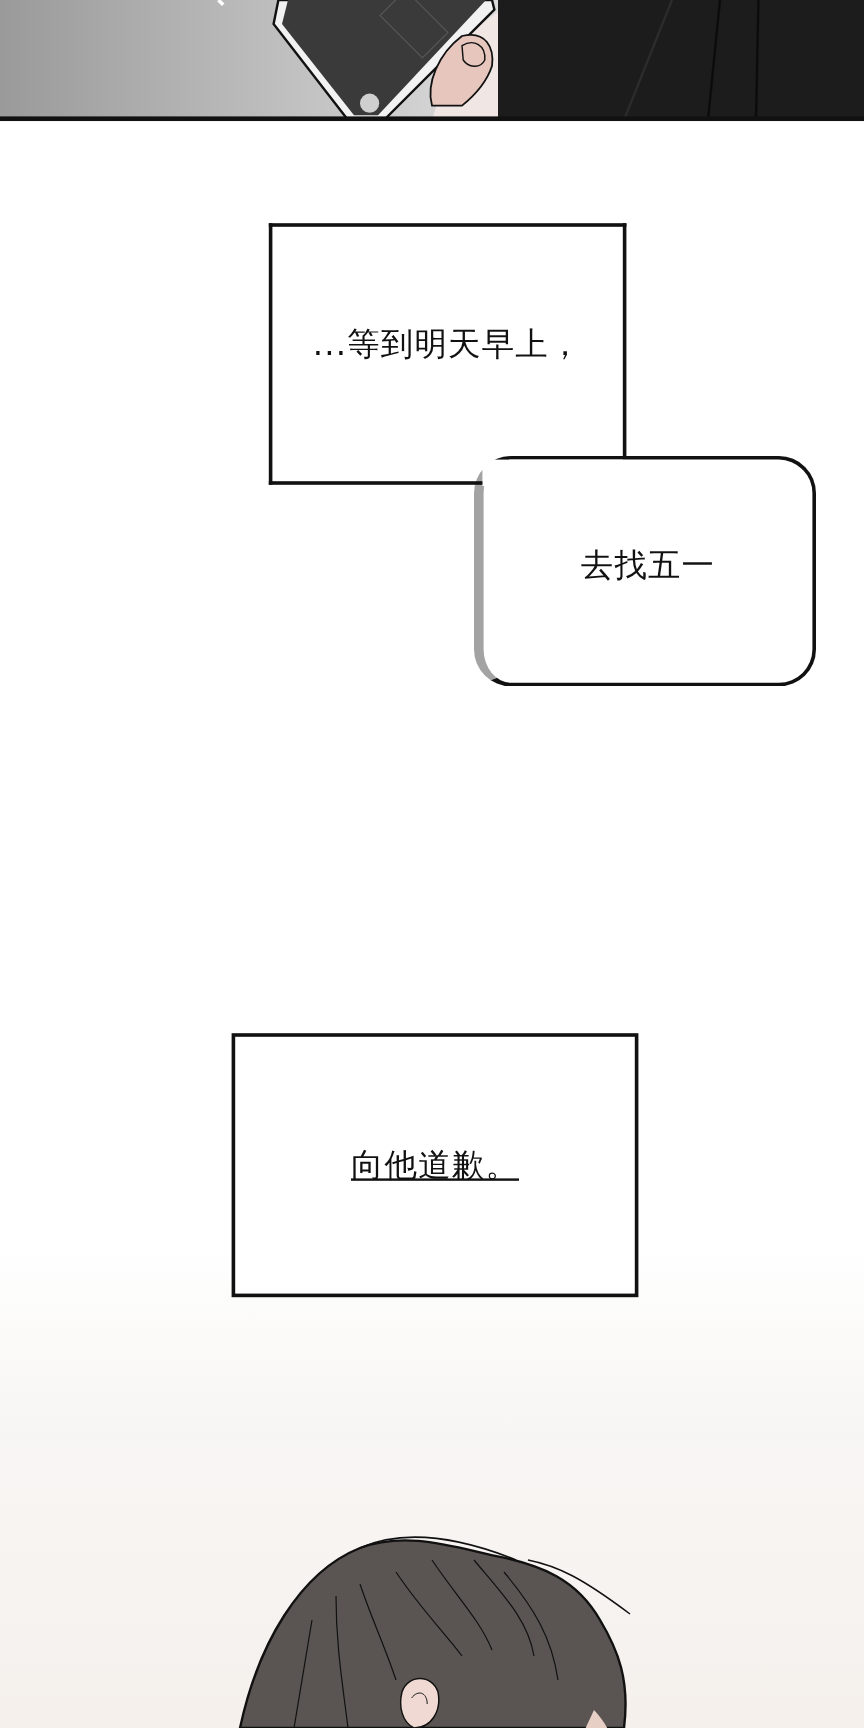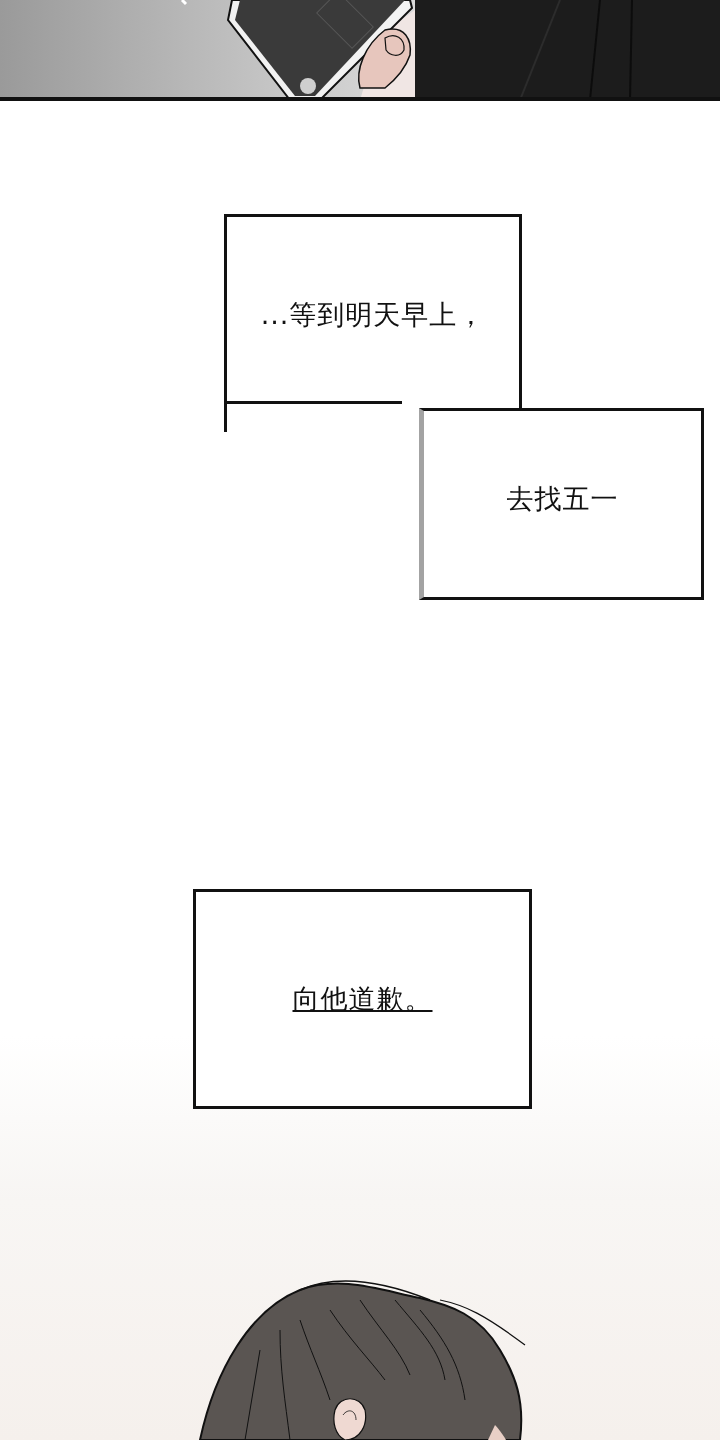--- a/index.html
+++ b/index.html
@@ -22,21 +22,21 @@
     }
     .panel-bottom {
       position: absolute; left: 0; top: 1200px; width: 720px; height: 240px;
       background: linear-gradient(180deg, #f8f6f4 0%, #f5f0ec 100%);
       overflow: hidden;
     }
     .caption-box {
       position: absolute; box-sizing: border-box;
       border: 3px solid #111; background: #fff;
       display: flex; align-items: center; justify-content: center;
-      font-size: 27px; color: #111; letter-spacing: 1px; margin-top: 28px;
+      font-size: 27px; color: #111; letter-spacing: 1px;
     }
     .caption-text { white-space: nowrap; }
     svg { display: block; }
   </style>
 </head>
 <body>
 
 <div class="panel-top">
   <svg width="720" height="100" viewBox="0 0 720 100">
     <defs>
@@ -65,21 +65,21 @@
     <path d="M182,0 L186,4" stroke="#fff" stroke-width="3"></path>
   </svg>
 </div>
 <div class="panel-top-border"></div>
 
 <div class="gutter"></div>
 
 <div class="caption-box" style="left:224px; top:186px; width:298px; height:218px; border-bottom:none;">
   <span class="caption-text" style="margin-top:-20px;">...等到明天早上，</span>
 </div>
-<div class="caption-box" style="left:419px; top:380px; width:285px; height:192px; border-left:5px solid #a3a3a3;">
+<div class="caption-box" style="left:395px; top:380px; width:285px; height:192px; border-left:8px solid #a3a3a3;border-radius:31px;">
   <span class="caption-text" style="margin-top:-10px;">去找五一</span>
 </div>
 
 <div style="position:absolute; left:402px; top:383px; width:117px; height:22px; background:#fff;"></div>
 <div style="position:absolute; left:224px; top:401px; width:178px; height:3px; background:#111;"></div>
 
 <div class="caption-box" style="left:193px; top:861px; width:339px; height:220px;text-decoration:underline;">
   <span class="caption-text">向他道歉。</span>
 </div>
 

